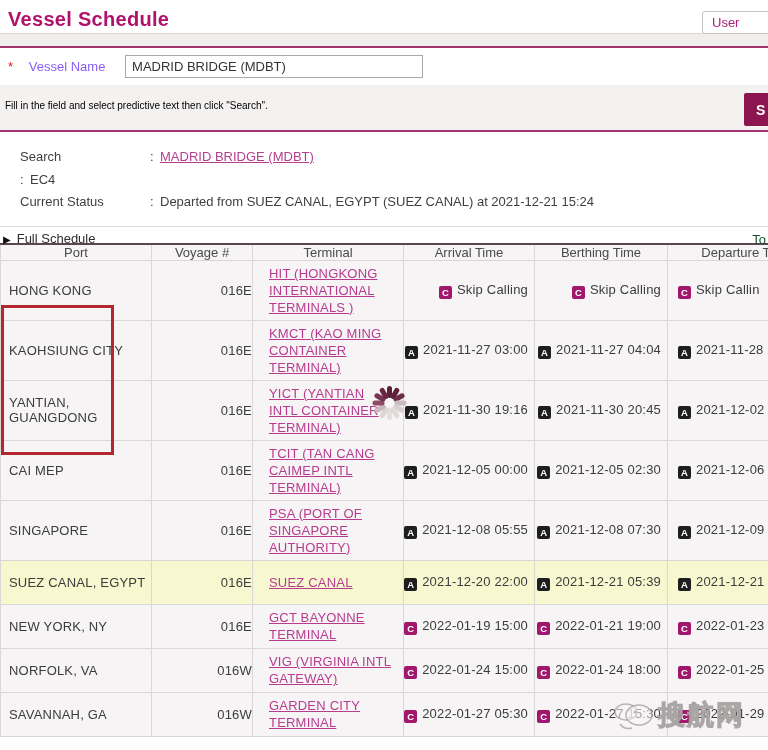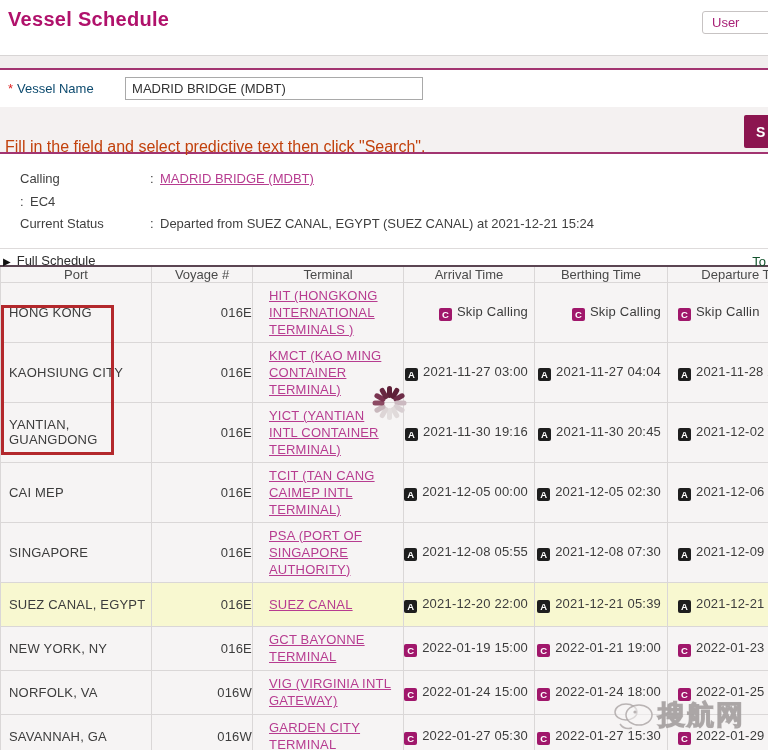--- a/index.html
+++ b/index.html
@@ -2,48 +2,48 @@
 <html><head>
 <meta charset="utf-8">
 <style>
   * { margin:0; padding:0; box-sizing:border-box; }
   html,body { background:#ffffff; }
   #screen {
     position:relative; width:768px; height:750px; overflow:hidden;
     background:#fff; font-family:"Liberation Sans", sans-serif; color:#3f3f3f;
   }
   
-  .header { position:relative; height:55px; background:#fff; }
+  .header { position:relative; height:33px; background:#fff; }
   .page-title {
     position:absolute; left:8px; top:8px;
     font-size:20px; font-weight:bold; color:#b0116b; letter-spacing:.3px;
   }
   .user-btn {
     position:absolute; top:11px; right:-46px; width:112px; height:23px;
     background:#fff; border:1px solid #c7c3c3; border-radius:3px;
     color:#a82277; font-size:13px; text-align:left; padding-left:9px;
     font-family:"Liberation Sans", sans-serif;
   }
   .band {
     height:15px; background:#f1eeee;
     border-top:1px solid #d8d5d5; border-bottom:2px solid #a23471;
   }
   
   .form-row { height:37px; display:flex; align-items:center; padding-left:8px; background:#fff; }
   .req { color:#d22; font-size:13px; margin-right:4px; }
-  .fld-label { font-size:13px; color:#0c4a6e; width:100px; display:inline-block; }
+  .fld-label { font-size:13px; color:#8b5cf6; width:100px; display:inline-block;text-align:center; }
   .vessel-input {
     width:298px; height:23px; border:1px solid #a9a9a9; background:#fff;
     font-size:13px; color:#333; padding:2px 6px; margin-left:8px;
     font-family:"Liberation Sans", sans-serif;
   }
   .instruction {
     position:relative; height:47px; background:#f4f1f1; border-bottom:2px solid #a23471;
   }
-  .hint { position:absolute; left:5px; top:15px; font-size:16px; color:#c2410c;margin-top:16px; }
+  .hint { position:absolute; left:5px; top:15px; font-size:10px; color:#000000; }
   .search-btn {
     position:absolute; top:8px; right:-42px; width:66px; height:33px;
     background:#8c1550; color:#fff; border:none; border-radius:2px;
     font-size:14px; font-weight:bold; text-align:left; padding-left:12px;
     font-family:"Liberation Sans", sans-serif;
   }
   
   .vessel-info { padding:14px 0 12px 20px; background:#fff; }
   .vi-row { display:flex; font-size:13px; line-height:22.5px; color:#3f3f3f; }
   .vi-label { width:130px; }
@@ -123,21 +123,21 @@
     <input class="vessel-input" type="text" value="MADRID BRIDGE (MDBT)" style="">
   </div>
 
   <div class="instruction">
     <span class="hint">Fill in the field and select predictive text then click "Search".</span>
     <button class="search-btn">S</button>
   </div>
 
   <div class="vessel-info">
     <div class="vi-row">
-      <span class="vi-label">Calling</span>
+      <span class="vi-label">Search</span>
       <span class="vi-colon">:</span>
       <a class="vi-link" href="#">MADRID BRIDGE (MDBT)</a>
     </div>
     <div class="vi-row">
       <span class="vi-colon">:</span>
       <span>EC4</span>
     </div>
     <div class="vi-row">
       <span class="vi-label">Current Status</span>
       <span class="vi-colon">:</span>

